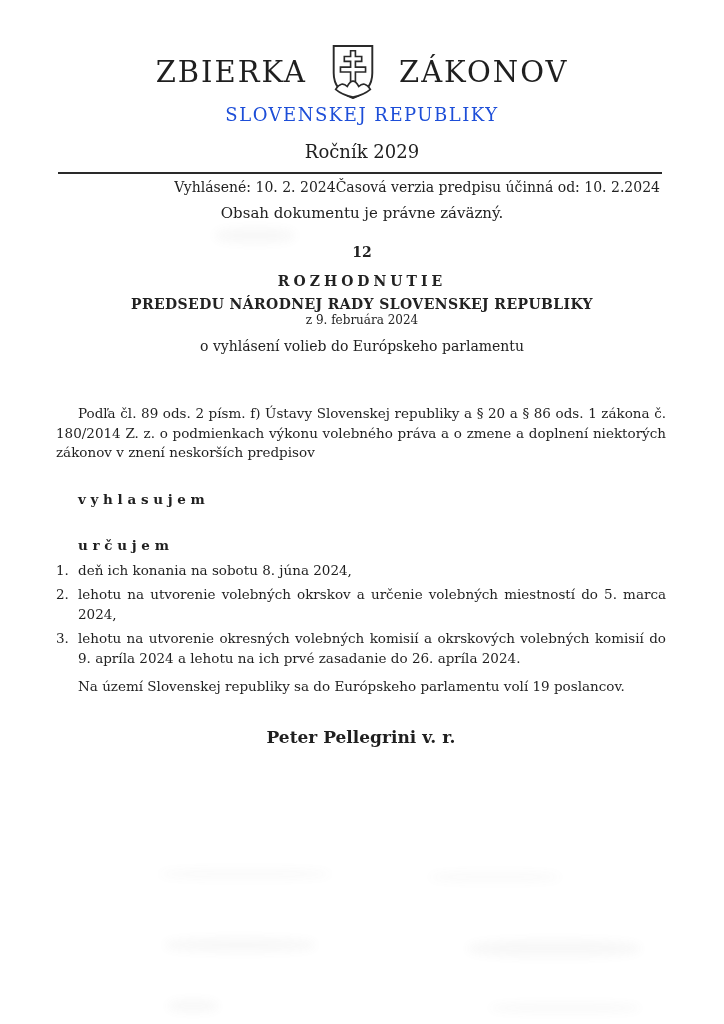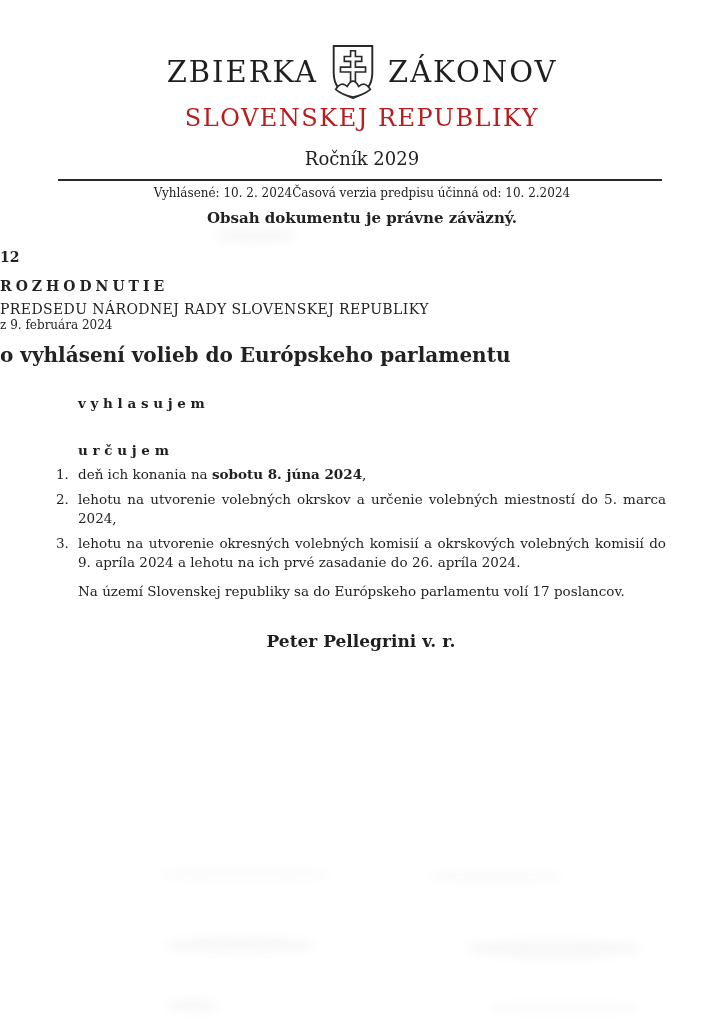--- a/index.html
+++ b/index.html
@@ -15,65 +15,64 @@
     height: 1024px;
     background: #ffffff;
     overflow: hidden;
   }
   
   .masthead { padding-top: 44px; text-align: center; }
   .masthead-row {
     display: flex;
     justify-content: center;
     align-items: center;
-    gap: 13px;
+    gap: 24px;
   }
   .masthead-title {
     font-size: 29px;
     letter-spacing: 2px;
     color: #1f1f1f;
     white-space: nowrap;
   }
   .coat { width: 44px; height: 56px; display: block; }
   .masthead-subtitle {
     margin-top: 4px;
-    font-size: 24px;
+    font-size: 18px;
     letter-spacing: 1.5px;
-    color: #b91c1c;
+    color: #1d4ed8;
   }
   .masthead-volume {
     margin-top: 16px;
     font-size: 18px;
     color: #1f1f1f;
   }
   
   .rule {
     border: none;
     border-top: 2px solid #2a2a2a;
     margin: 10px 62px 0 58px;
   }
   .meta-row {
     display: flex;
-    justify-content: center;
+    justify-content: flex-end;
     margin: 5px 64px 0 64px;
-    font-size: 12px;
+    font-size: 14px;
   }
   .binding-note {
     margin-top: 9px;
     text-align: center;
     font-size: 15px;
-    font-weight: bold;
   }
   
-  .heading { text-align: left; }
+  .heading { text-align: center; }
   .doc-number { margin-top: 22px; font-size: 14px; font-weight: bold; }
   .doc-type { margin-top: 13px; font-size: 14px; font-weight: bold; letter-spacing: 4px; }
-  .doc-authority { margin-top: 7px; font-size: 14px; font-weight: normal; letter-spacing: 0.4px; }
+  .doc-authority { margin-top: 7px; font-size: 14px; font-weight: bold; letter-spacing: 0.4px; }
   .doc-date { margin-top: 1px; font-size: 12px; }
-  .doc-subject { margin-top: 11px; font-size: 20px; font-weight: bold; }
+  .doc-subject { margin-top: 11px; font-size: 14px; font-weight: normal; }
   
   .body-text {
     margin: 0 58px 0 56px;
     font-size: 13.5px;
     line-height: 19.5px;
     color: #1f1f1f;
   }
   .preamble {
     margin-top: 50px;
     text-align: justify;
@@ -86,21 +85,21 @@
   }
   .declare-object {
     margin-top: 9px;
     padding-left: 22px;
   }
   .declare2 { }
   .decision-list { margin-top: 4px; list-style: none; }
   .list-item { display: flex; margin-top: 5px; }
   .item-number { width: 22px; flex: 0 0 22px; }
   .item-text { flex: 1; text-align: justify; }
-  .item-bold { font-weight: bold; }
+  .item-bold { font-weight: normal; }
   .closing {
     margin-top: 9px;
     text-indent: 22px;
   }
   .signature {
     margin-top: 31px;
     text-align: center;
     font-weight: bold;
     font-size: 17px;
   }
@@ -151,40 +150,41 @@
 
   <div class="heading">
     <div class="doc-number">12</div>
     <div class="doc-type">ROZHODNUTIE</div>
     <div class="doc-authority">PREDSEDU NÁRODNEJ RADY SLOVENSKEJ REPUBLIKY</div>
     <div class="doc-date">z 9. februára 2024</div>
     <div class="doc-subject">o vyhlásení volieb do Európskeho parlamentu</div>
   </div>
 
   <div class="body-text">
+    <p class="preamble">Podľa čl. 89 ods. 2 písm. f) Ústavy Slovenskej republiky a § 20 a § 86 ods. 1 zákona č. 180/2014 Z. z. o podmienkach výkonu volebného práva a o zmene a doplnení niektorých zákonov v znení neskorších predpisov</p>
 
     <p class="declare">v y h l a s u j e m</p>
     <p class="declare declare2">u r č u j e m</p>
 
     <ol class="decision-list">
       <li class="list-item">
         <span class="item-number">1.</span>
         <span class="item-text"><span>deň ich konania na </span><span class="item-bold">sobotu 8. júna 2024</span><span>,</span></span>
       </li>
       <li class="list-item">
         <span class="item-number">2.</span>
         <span class="item-text"><span>lehotu na utvorenie volebných okrskov a určenie volebných miestností do 5. marca 2024,</span><span class="item-bold"></span><span></span></span>
       </li>
       <li class="list-item">
         <span class="item-number">3.</span>
         <span class="item-text"><span>lehotu na utvorenie okresných volebných komisií a okrskových volebných komisií do 9. apríla 2024 a lehotu na ich prvé zasadanie do 26. apríla 2024.</span><span class="item-bold"></span><span></span></span>
       </li>
     </ol>
 
-    <p class="closing">Na území Slovenskej republiky sa do Európskeho parlamentu volí 17 poslancov.</p>
+    <p class="closing">Na území Slovenskej republiky sa do Európskeho parlamentu volí 19 poslancov.</p>
 
     <p class="signature">Peter Pellegrini v. r.</p>
   </div>
 
   <div class="artifact a1"></div>
   <div class="artifact a2"></div>
   <div class="artifact a3"></div>
   <div class="artifact a4"></div>
   <div class="artifact a5"></div>
   <div class="artifact a6"></div>

